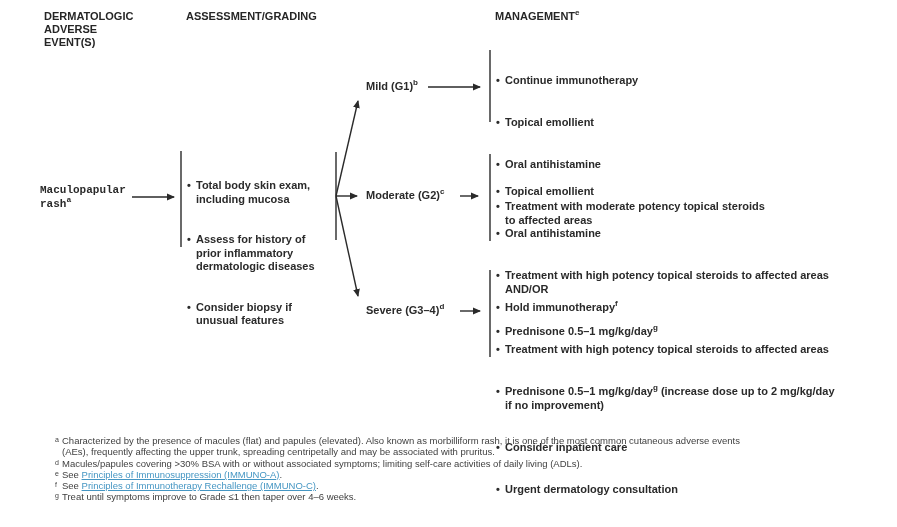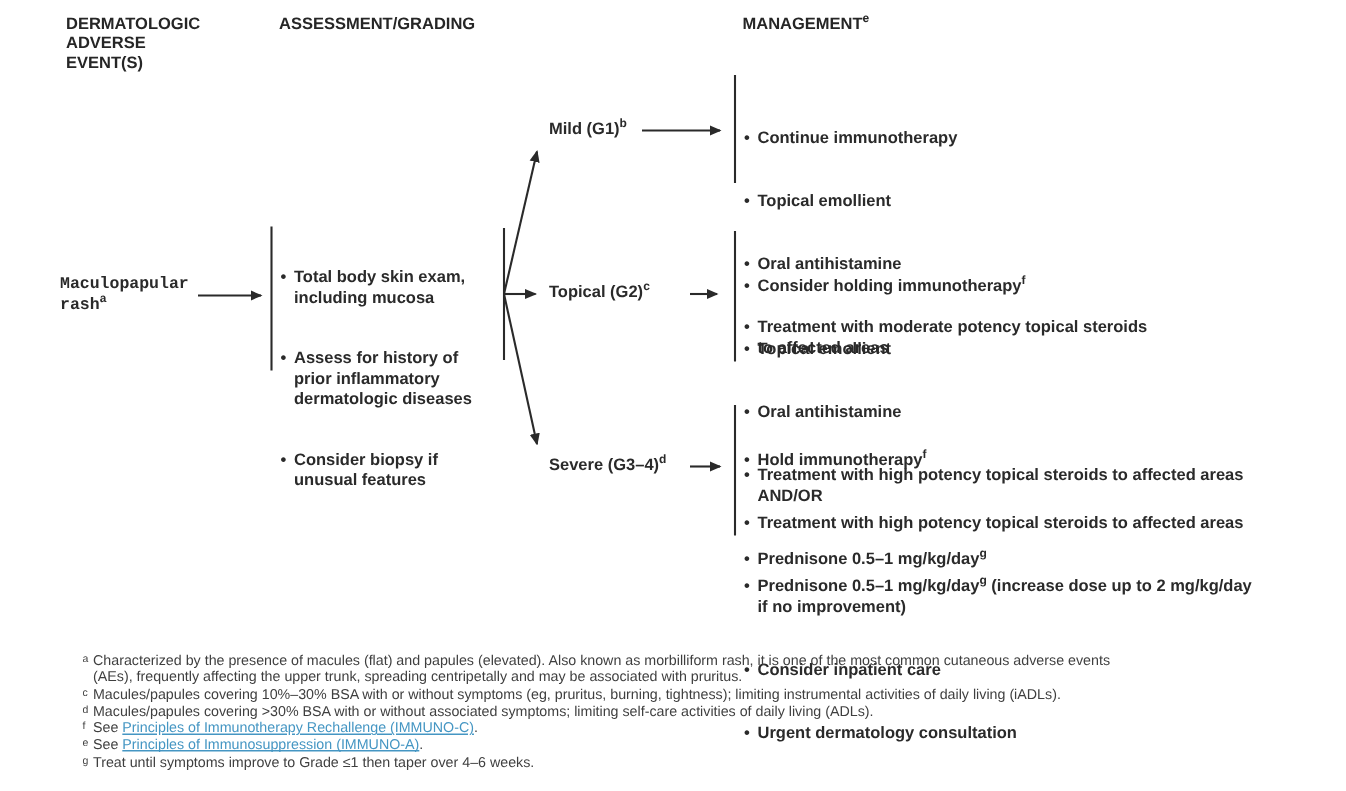--- a/index.html
+++ b/index.html
@@ -58,50 +58,48 @@
   <div class="bi">Total body skin exam,
 including mucosa</div>
   <div class="bi">Assess for history of
 prior inflammatory
 dermatologic diseases</div>
   <div class="bi">Consider biopsy if
 unusual features</div>
 </div>
 
 <div class="abs branch" style="left:366px;top:80px;"><span>Mild (G1)</span><sup>b</sup></div>
-<div class="abs branch" style="left:366px;top:189px;"><span>Topical (G2)</span><sup>c</sup></div>
+<div class="abs branch" style="left:366px;top:189px;"><span>Moderate (G2)</span><sup>c</sup></div>
 <div class="abs branch" style="left:366px;top:304px;"><span>Severe (G3–4)</span><sup>d</sup></div>
 
-<div class="abs flowtxt mgmt" style="left:496px;top:57px;">
+<div class="abs flowtxt mgmt" style="left:496px;top:45px;">
   <div class="bi"><span>Continue immunotherapy</span><sup></sup><span></span></div>
   <div class="bi"><span>Topical emollient</span><sup></sup><span></span></div>
   <div class="bi"><span>Oral antihistamine</span><sup></sup><span></span></div>
   <div class="bi"><span>Treatment with moderate potency topical steroids
 to affected areas</span><sup></sup><span></span></div>
 </div>
 
 <div class="abs flowtxt mgmt" style="left:496px;top:156px;">
-  <div class="bi"><span>Consider holding immunotherapy</span><sup>f</sup><span></span></div>
   <div class="bi"><span>Topical emollient</span><sup></sup><span></span></div>
   <div class="bi"><span>Oral antihistamine</span><sup></sup><span></span></div>
   <div class="bi"><span>Treatment with high potency topical steroids to affected areas
 AND/OR</span><sup></sup><span></span></div>
   <div class="bi"><span>Prednisone 0.5–1 mg/kg/day</span><sup>g</sup><span></span></div>
 </div>
 
 <div class="abs flowtxt mgmt" style="left:496px;top:272px;">
   <div class="bi"><span>Hold immunotherapy</span><sup>f</sup><span></span></div>
   <div class="bi"><span>Treatment with high potency topical steroids to affected areas</span><sup></sup><span></span></div>
   <div class="bi"><span>Prednisone 0.5–1 mg/kg/day</span><sup>g</sup><span> (increase dose up to 2 mg/kg/day
 if no improvement)</span></div>
   <div class="bi"><span>Consider inpatient care</span><sup></sup><span></span></div>
   <div class="bi"><span>Urgent dermatology consultation</span><sup></sup><span></span></div>
 </div>
 
 <div class="abs fns" style="left:55px;top:406px;">
   <div class="fn"><sup>a</sup><span>Characterized by the presence of macules (flat) and papules (elevated). Also known as morbilliform rash, it is one of the most common cutaneous adverse events
 (AEs), frequently affecting the upper trunk, spreading centripetally and may be associated with pruritus.</span><span class="lnk"></span><span></span></div>
-  <div class="fn"><sup>c</sup><span>Macules/papules covering 10%–30% BSA with or without symptoms (eg, pruritus, burning, tightness); limiting instrumental activities of daily living (iADLs).</span><span class="lnk"></span><span></span></div>
   <div class="fn"><sup>d</sup><span>Macules/papules covering &gt;30% BSA with or without associated symptoms; limiting self-care activities of daily living (ADLs).</span><span class="lnk"></span><span></span></div>
+  <div class="fn"><sup>e</sup><span>See </span><a class="lnk">Principles of Immunosuppression (IMMUNO-A)</a><span>.</span></div>
   <div class="fn"><sup>f</sup><span>See </span><a class="lnk">Principles of Immunotherapy Rechallenge (IMMUNO-C)</a><span>.</span></div>
-  <div class="fn"><sup>e</sup><span>See </span><a class="lnk">Principles of Immunosuppression (IMMUNO-A)</a><span>.</span></div>
   <div class="fn"><sup>g</sup><span>Treat until symptoms improve to Grade ≤1 then taper over 4–6 weeks.</span><span class="lnk"></span><span></span></div>
 </div>
 
 </body></html>

